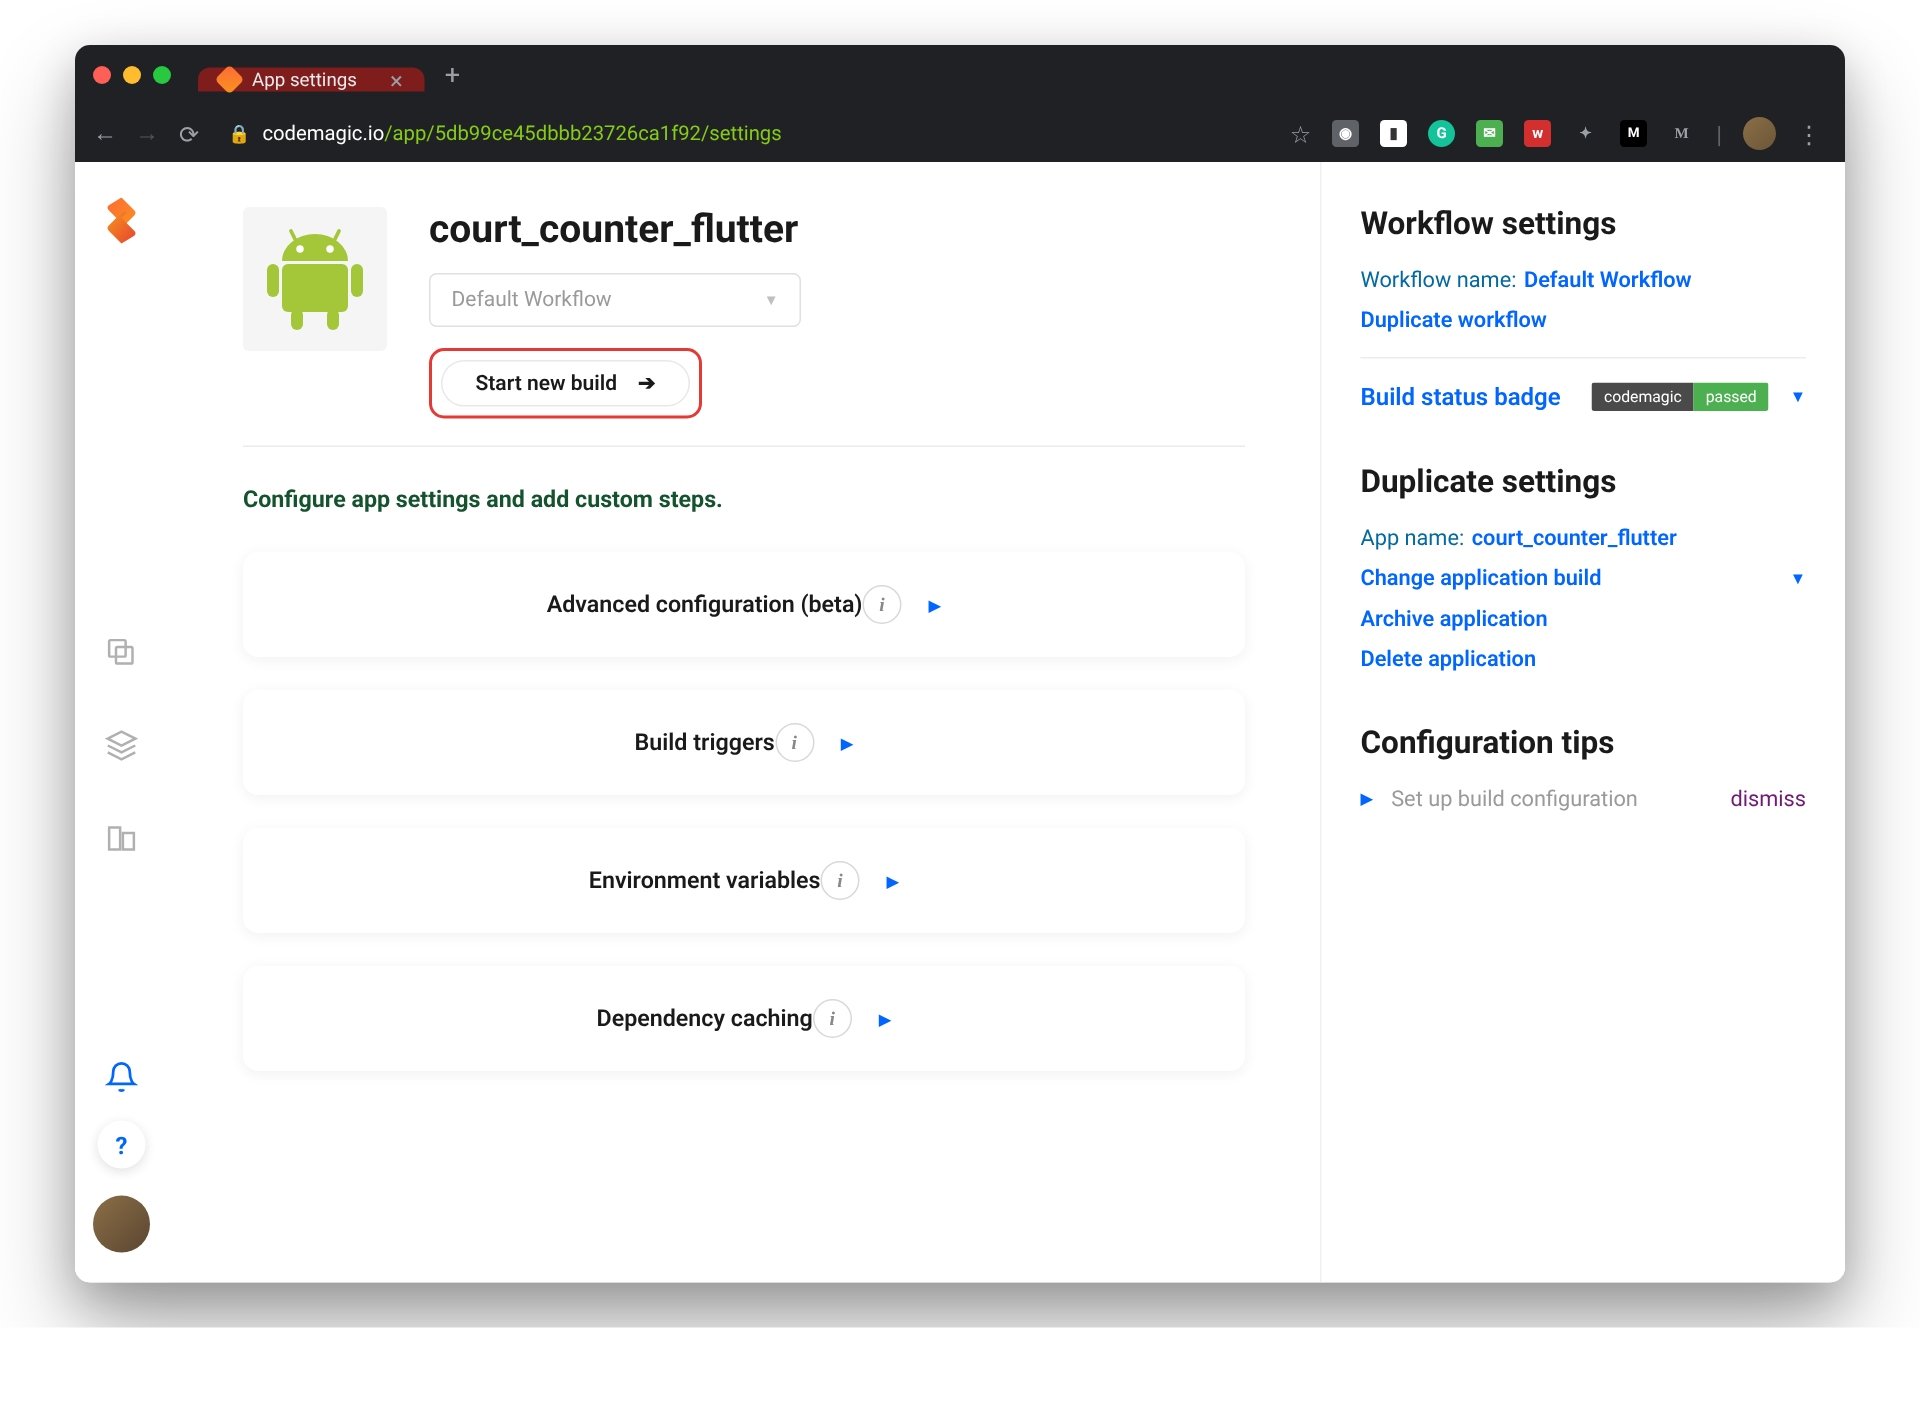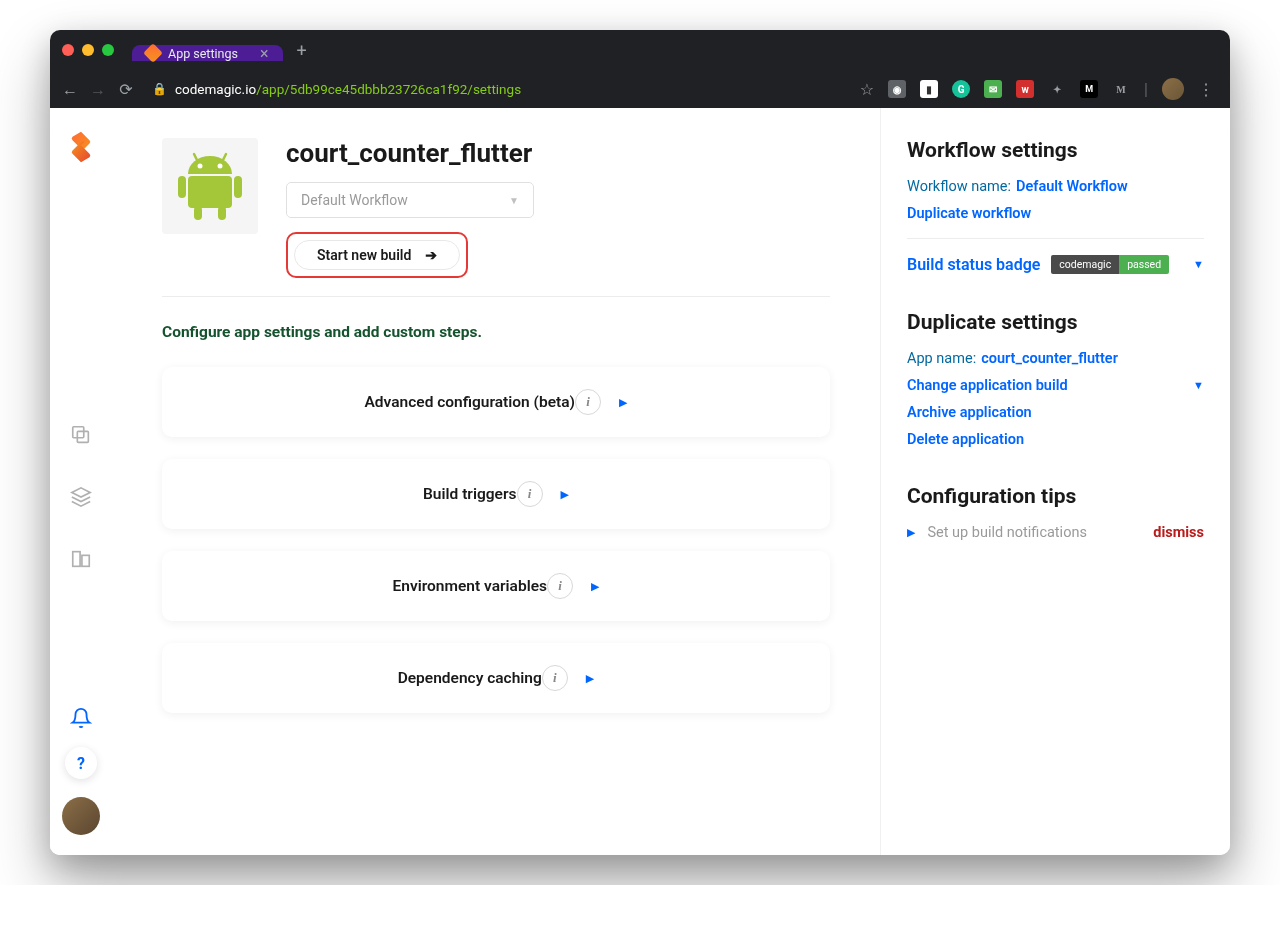--- a/index.html
+++ b/index.html
@@ -2,21 +2,21 @@
 <html><head>
 <meta charset="utf-8">
 <style>
 * { margin:0; padding:0; box-sizing:border-box; font-family:-apple-system,BlinkMacSystemFont,'Segoe UI',Roboto,sans-serif; }
 body { background:#fff; padding:30px; }
 .window { width:1180px; height:825px; margin:0 auto; background:#fff; border-radius:10px; overflow:hidden; box-shadow:0 30px 60px rgba(0,0,0,.3),0 10px 30px rgba(0,0,0,.2); display:flex; flex-direction:column; }
 .titlebar { background:#202124; height:40px; display:flex; align-items:center; padding:0 12px; }
 .tlights { display:flex; gap:8px; margin-right:18px; }
 .tlight { width:12px; height:12px; border-radius:50%; }
 .tl-r{background:#ff5f57}.tl-y{background:#febc2e}.tl-g{background:#28c840}
-.tab { background:#4c1d95; height:16px; display:flex; align-items:center; padding:0 14px; border-radius:8px 8px 0 0; color:#e8eaed; font-size:12.5px; gap:8px; margin-top:6px; }
+.tab { background:#7f1d1d; height:16px; display:flex; align-items:center; padding:0 14px; border-radius:8px 8px 0 0; color:#e8eaed; font-size:12.5px; gap:8px; margin-top:6px; }
 .tab-logo { width:14px;height:14px;transform:rotate(45deg);display:inline-block; }
 .tab-logo::before{content:'';display:block;width:100%;height:100%;background:linear-gradient(135deg,#ff6b35,#f7931e);border-radius:3px;}
 .tab-close{color:#9aa0a6;font-size:16px;margin-left:14px;cursor:pointer}
 .newtab{color:#9aa0a6;font-size:18px;margin-left:14px;cursor:pointer}
 .addrbar{background:#202124;height:38px;display:flex;align-items:center;padding:0 10px;gap:8px}
 .nav-ico{color:#9aa0a6;cursor:pointer;width:20px;text-align:center;font-size:16px}
 .nav-ico.off{opacity:.4}
 .url{flex:1;color:#e8eaed;font-size:13.5px;display:flex;align-items:center;gap:8px;padding-left:8px}
 .lock{color:#9aa0a6;font-size:12px}
 .url-host{color:#fff}
@@ -59,21 +59,21 @@
 .rsb-div{height:1px;background:#ececec;margin:16px 0}
 .badge-row{display:flex;align-items:center;justify-content:space-between;margin-bottom:10px}
 .badge{display:inline-flex;font-size:10.5px;border-radius:2px;overflow:hidden}
 .badge-l{background:#4a4a4a;color:#fff;padding:3px 8px}
 .badge-r{background:#4caf50;color:#fff;padding:3px 8px}
 .caret-dn{color:#0066ff;font-size:11px;cursor:pointer}
 .rsb-block{margin-bottom:36px}
 .tip-row{display:flex;align-items:center;gap:12px;font-size:14.5px}
 .tip-arr{color:#0066ff;font-size:11px}
 .tip-txt{color:#9a9a9a;flex:1}
-.tip-dis{color:#b91c1c;font-weight:700;cursor:pointer}
+.tip-dis{color:#701a75;font-weight:400;cursor:pointer}
 .icon-row{display:flex;align-items:center;justify-content:space-between}
 svg{display:block}
 </style>
 </head>
 <body>
 
 <div class="window">
 
   <div class="titlebar">
     <div class="tlights">
@@ -245,21 +245,21 @@
         <div class="rsb-row">
           <span class="rsb-lbl">Workflow name:</span>
           <span class="rsb-link">Default Workflow</span>
         </div>
         <div class="rsb-row">
           <span class="rsb-link">Duplicate workflow</span>
         </div>
         <div class="rsb-div"></div>
         <div class="badge-row">
           <span class="rsb-link">Build status badge</span>
-          <span style="display:flex;align-items:center;gap:24px">
+          <span style="display:flex;align-items:center;gap:14px">
             <span class="badge">
               <span class="badge-l">codemagic</span>
               <span class="badge-r">passed</span>
             </span>
             <span class="caret-dn">▼</span>
           </span>
         </div>
       </div>
 
       <div class="rsb-block">
@@ -277,20 +277,20 @@
         </div>
         <div class="rsb-row">
           <span class="rsb-link">Delete application</span>
         </div>
       </div>
 
       <div class="rsb-block">
         <h2>Configuration tips</h2>
         <div class="tip-row">
           <span class="tip-arr">▶</span>
-          <span class="tip-txt">Set up build notifications</span>
+          <span class="tip-txt">Set up build configuration</span>
           <span class="tip-dis">dismiss</span>
         </div>
       </div>
 
     </div>
   </div>
 </div>
 
 </body></html>

